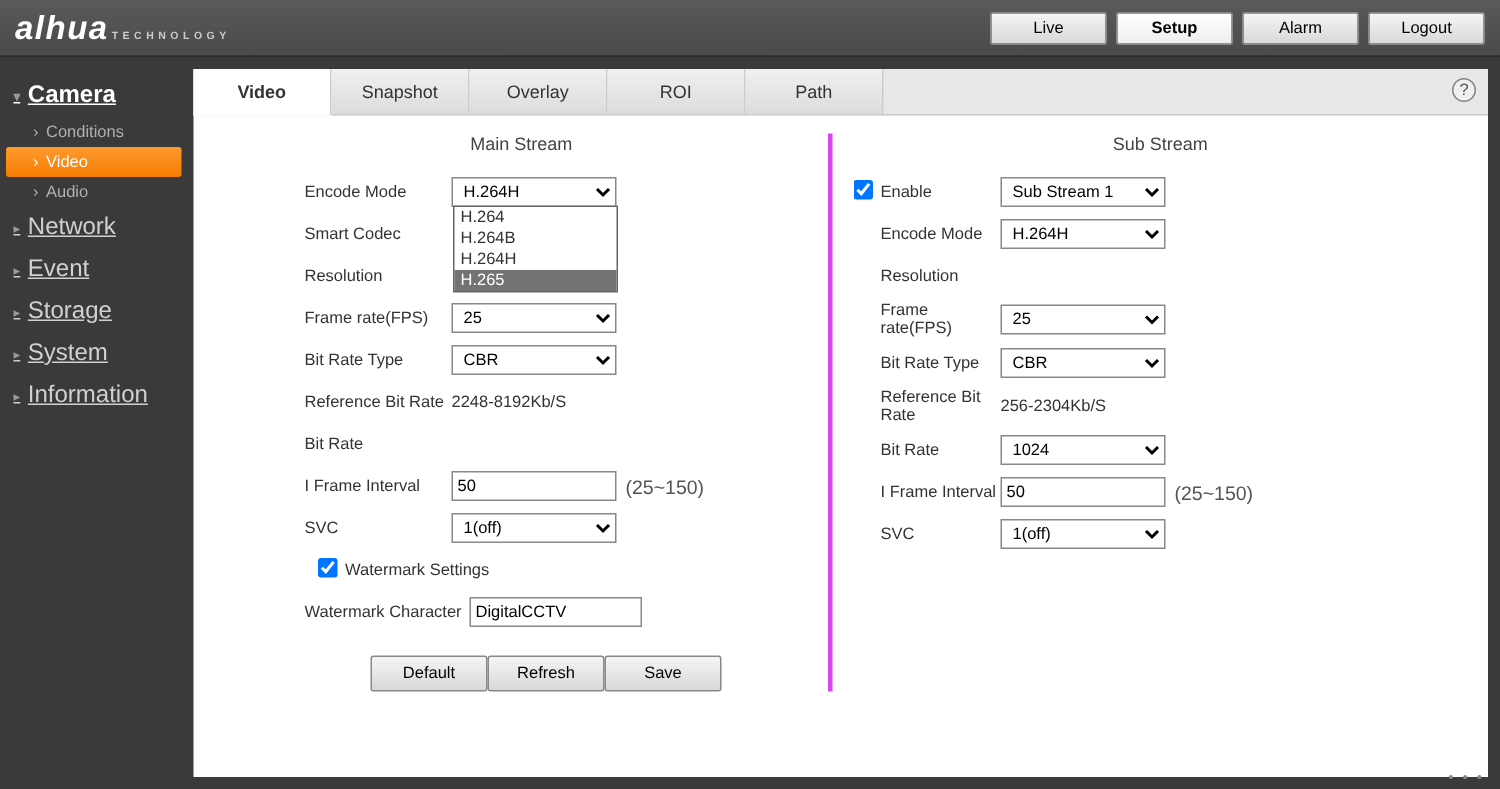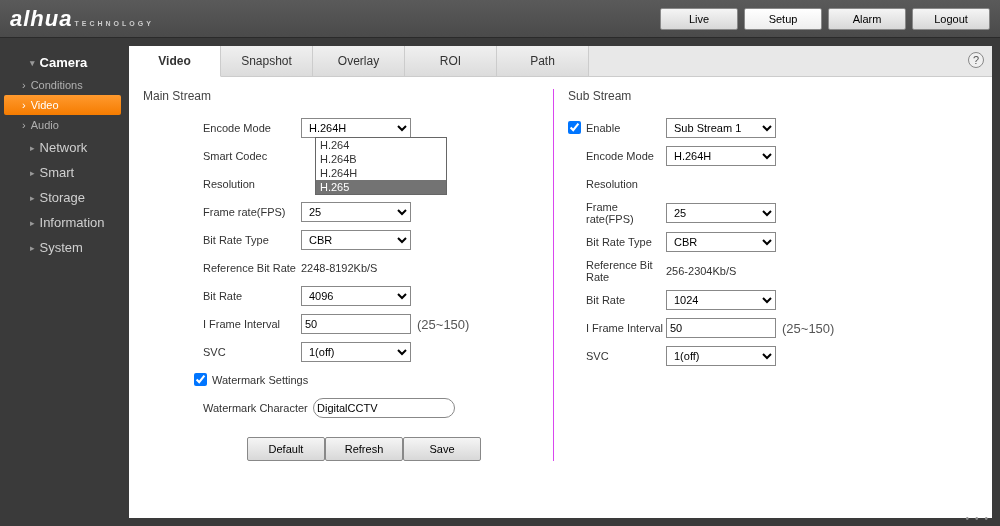--- a/index.html
+++ b/index.html
@@ -4,57 +4,57 @@
 <style>
 * { margin:0; padding:0; box-sizing:border-box; font-family:Arial,sans-serif; }
 body { background:#3a3a3a; width:1000px; height:526px; overflow:hidden; font-size:11px; color:#333; }
 
 
 .header { height:38px; background:linear-gradient(#5a5a5a,#4a4a4a); display:flex; align-items:center; padding:0 10px; border-bottom:1px solid #2a2a2a; }
 .logo { color:#fff; font-size:22px; font-weight:bold; font-style:italic; letter-spacing:1px; display:flex; align-items:baseline; }
 .logo-sub { font-size:7px; font-style:normal; letter-spacing:3px; margin-left:2px; color:#ccc; }
 .header-spacer { flex:1; }
 .topbtn { min-width:78px; height:22px; margin-left:6px; background:linear-gradient(#f5f5f5,#d8d8d8); border:1px solid #888; border-radius:2px; font-size:11px; cursor:pointer; }
-.topbtn.active { background:linear-gradient(#fff,#eee); font-weight:normal; }
+.topbtn.active { background:linear-gradient(#fff,#eee); font-weight:bold; }
 
 
 .main { display:flex; height:488px; }
 .sidebar { width:125px; background:#3a3a3a; padding-top:12px; }
-.nav-group { color:#d0d0d0; padding:5px 10px 5px 30px; font-size:13px; cursor:pointer; display:flex; align-items:center; }
+.nav-group { color:#d0d0d0; padding:5px 10px 5px 9px; font-size:16px; cursor:pointer; display:flex; align-items:center;text-decoration:underline; }
 .nav-group::before { content:"▸"; font-size:9px; margin-right:5px; color:#999; }
 .nav-group.open::before { content:"▾"; }
 .nav-group.open { color:#fff; font-weight:bold; }
 .nav-sub { color:#b0b0b0; padding:4px 10px 4px 22px; font-size:11px; cursor:pointer; display:flex; align-items:center; }
 .nav-sub::before { content:"›"; margin-right:5px; font-size:11px; }
 .nav-sub.active { background:linear-gradient(#ff9a2e,#f57c00); color:#fff; border-radius:2px; margin:0 4px; padding-left:18px; }
 .nav-sub.active::before { content:"›"; }
 
 .content { flex:1; background:#fff; margin:8px 8px 8px 4px; position:relative; }
 .tabs { display:flex; border-bottom:1px solid #ccc; background:#e8e8e8; }
 .tab { width:92px; text-align:center; padding:8px 0; font-size:12px; cursor:pointer; border-right:1px solid #ccc; background:linear-gradient(#f0f0f0,#dcdcdc); }
 .tab.active { background:#fff; font-weight:bold; border-bottom:1px solid #fff; margin-bottom:-1px; }
 .help-icon { position:absolute; right:8px; top:6px; width:16px; height:16px; border:1px solid #888; border-radius:50%; text-align:center; line-height:14px; font-size:11px; color:#555; cursor:pointer; background:#f0f0f0; }
 
 .panel-body { padding:12px 14px; display:flex; gap:0; }
 .stream-col { flex:1; }
-.stream-col + .stream-col { border-left:1px solid #d946ef; padding-left:14px; }
-.stream-title { font-size:12px; color:#444; margin-bottom:14px; }
+.stream-col + .stream-col { border-left:3px solid #d946ef; padding-left:14px; }
+.stream-title { font-size:12px; color:#444; margin-bottom:14px;text-align:center; }
 
 .field { display:flex; align-items:center; margin-bottom:6px; min-height:22px; }
 .field-chk { width:18px; }
 .field-chk input { cursor:pointer; }
 .field-label { width:98px; font-size:11px; color:#333; }
 .field-ctrl { position:relative; }
 .sel, .txt { width:110px; height:20px; font-size:11px; border:1px solid #888; padding:1px 3px; background:#fff; }
 .hint { font-size:13px; color:#555; margin-left:6px; }
 .static-val { font-size:11px; color:#333; }
 .indent { margin-left:60px; }
 
 
-.dropdown-open { position:absolute; top:19px; left:14px; width:132px; border:1px solid #666; background:#fff; z-index:10; }
+.dropdown-open { position:absolute; top:19px; left:1px; width:110px; border:1px solid #666; background:#fff; z-index:10; }
 .dropdown-open div { padding:1px 4px; font-size:11px; cursor:pointer; }
 .dropdown-open div.hl { background:#737373; color:#fff; }
 
 .btn-row { margin-top:18px; margin-left:104px; display:flex; gap:0; }
 .btn { width:78px; height:24px; background:linear-gradient(#f5f5f5,#d8d8d8); border:1px solid #888; border-radius:2px; font-size:11px; cursor:pointer; }
 
 .footer-dots { position:absolute; bottom:2px; right:6px; color:#888; font-size:10px; letter-spacing:6px; }
 </style>
 </head>
 <body>
@@ -71,24 +71,24 @@
   <button class="topbtn">Logout</button>
 </div>
 
 <div class="main">
   <div class="sidebar">
     <div class="nav-group open">Camera</div>
     <div class="nav-sub">Conditions</div>
     <div class="nav-sub active">Video</div>
     <div class="nav-sub">Audio</div>
     <div class="nav-group">Network</div>
-    <div class="nav-group">Smart</div>
+    <div class="nav-group">Event</div>
     <div class="nav-group">Storage</div>
+    <div class="nav-group">System</div>
     <div class="nav-group">Information</div>
-    <div class="nav-group">System</div>
   </div>
 
   <div class="content">
     <div class="tabs">
       <div class="tab active">Video</div>
       <div class="tab">Snapshot</div>
       <div class="tab">Overlay</div>
       <div class="tab">ROI</div>
       <div class="tab">Path</div>
     </div>
@@ -125,40 +125,39 @@
           <div class="field">
             <div class="field-label">Bit Rate Type</div>
             <div class="field-ctrl"><select class="sel"><option>CBR</option></select></div>
           </div>
           <div class="field">
             <div class="field-label">Reference Bit Rate</div>
             <div class="static-val">2248-8192Kb/S</div>
           </div>
           <div class="field">
             <div class="field-label">Bit Rate</div>
-            <div class="field-ctrl"><select class="sel"><option>4096</option></select></div>
           </div>
           <div class="field">
             <div class="field-label">I Frame Interval</div>
             <div class="field-ctrl"><input class="txt" value="50" style=""></div>
             <span class="hint">(25~150)</span>
           </div>
           <div class="field">
             <div class="field-label">SVC</div>
             <div class="field-ctrl"><select class="sel"><option>1(off)</option></select></div>
           </div>
         </div>
 
-        <div class="field" style="margin-left:30px;padding-left:21px;">
+        <div class="field" style="margin-left:48px;padding-left:21px;">
           <div class="field-chk"><input type="checkbox" checked="" style=""></div>
           <div class="field-label" style="width:auto;">Watermark Settings</div>
         </div>
         <div class="field indent">
           <div class="field-label" style="width:110px;">Watermark Character</div>
-          <div class="field-ctrl"><input class="txt" style="width: 142px; border-radius: 10px;" value="DigitalCCTV"></div>
+          <div class="field-ctrl"><input class="txt" style="width: 115px;" value="DigitalCCTV"></div>
         </div>
 
         <div class="btn-row">
           <button class="btn">Default</button>
           <button class="btn">Refresh</button>
           <button class="btn">Save</button>
         </div>
       </div>
 
       <div class="stream-col">

